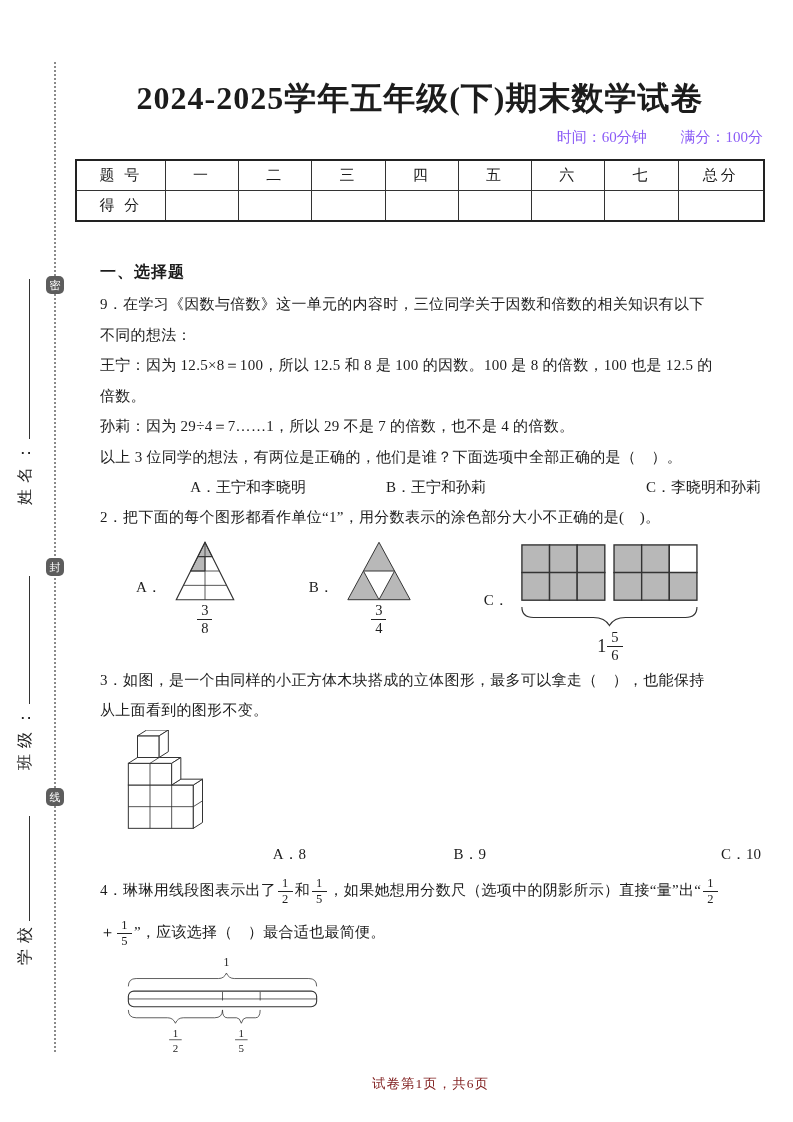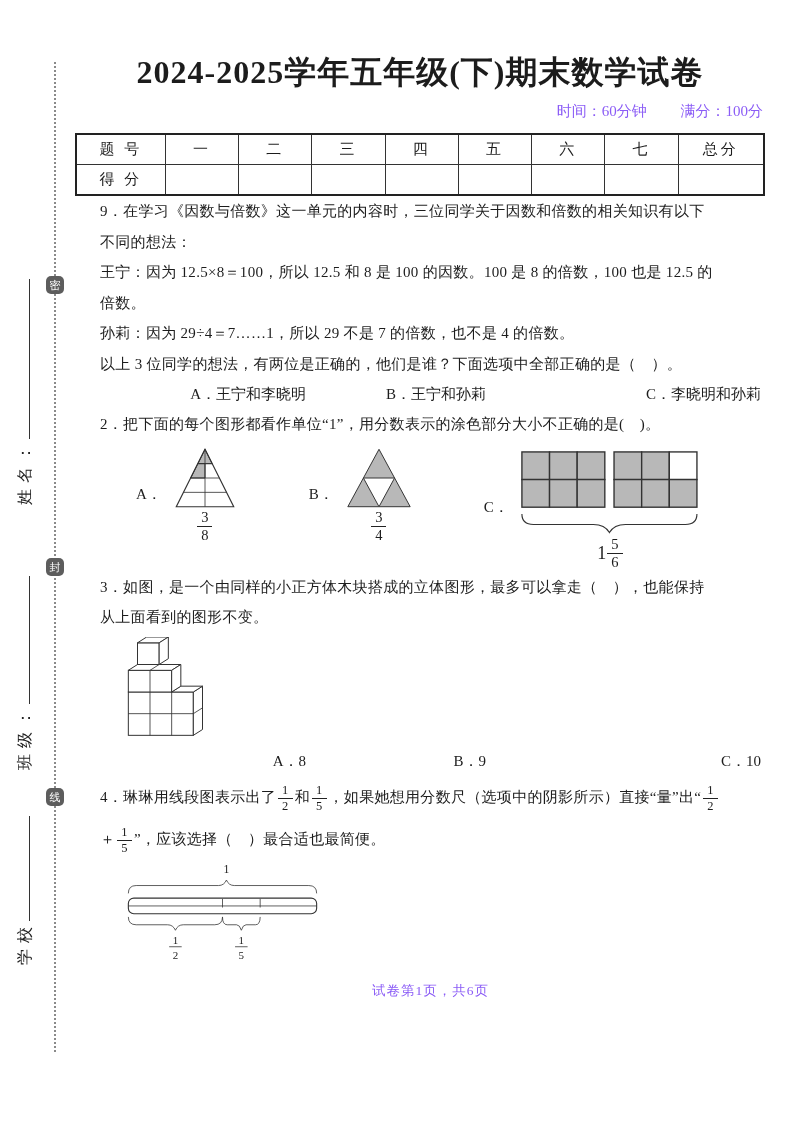--- a/index.html
+++ b/index.html
@@ -13,21 +13,21 @@
          border-radius:5px;font-size:11px;line-height:18px;text-align:center;
          font-family:"Liberation Sans","DejaVu Sans",sans-serif;}
   .b1{top:276px;} .b2{top:558px;} .b3{top:788px;}
   .vfield{position:absolute;left:14px;transform:rotate(-90deg);transform-origin:0 0;
           white-space:nowrap;font-size:16px;letter-spacing:6px;color:#222;}
   .vf1{top:505px;} .vf2{top:770px;} .vf3{top:965px;}
   .uline{display:inline-block;border-bottom:1.4px solid #333;height:0.95em;vertical-align:baseline;}
   .vf1 .uline{width:160px;} .vf2 .uline{width:128px;} .vf3 .uline{width:105px;}
 
   
-  .content{position:absolute;left:75px;top:45px;width:690px;}
+  .content{position:absolute;left:75px;top:71px;width:690px;}
   .title{text-align:center;font-size:32px;font-weight:700;letter-spacing:1px;margin:6px 0 0;}
   .meta{text-align:right;font-size:15px;color:#8b5cf6;margin-top:7px;padding-right:2px;}
   .meta .m2{margin-left:30px;}
   table.score{width:100%;border-collapse:collapse;margin-top:12px;border:2.5px solid #222;table-layout:fixed;}
   table.score td{border:1.2px solid #333;height:27px;text-align:center;font-size:15px;letter-spacing:3px;}
 
   .body{margin-left:25px;margin-right:4px;}
   .sec-heading{font-weight:700;font-size:16px;margin:40px 0 6px;letter-spacing:1px;}
   .tline{margin:0;font-size:15px;line-height:30.5px;letter-spacing:0.3px;}
   .optrow{display:flex;font-size:15px;line-height:30px;padding-left:36px;margin:0;text-align:right;}
@@ -43,21 +43,21 @@
   .fr .n{border-bottom:1.4px solid #222;padding:0 4px 1px;}
   .fr .d{padding-top:1px;}
   .fr.inline{vertical-align:middle;font-size:12.5px;margin:0 2px;}
   .mixed{display:inline-flex;align-items:center;font-size:14.5px;margin-top:2px;}
   .mixed .whole{font-size:18px;margin-right:1px;}
 
   .cube-wrap{margin:4px 0 0 20px;}
   .q4line{margin:0;font-size:15px;line-height:42px;letter-spacing:0.3px;}
   .diagram-wrap{margin:2px 0 0 20px;}
 
-  .footer{text-align:center;font-size:13.5px;color:#8b5cf6;margin-top:14px;letter-spacing:1px;}
+  .footer{text-align:center;font-size:13.5px;color:#7f1d1d;margin-top:14px;letter-spacing:1px;}
 
   
   svg .ln{stroke:var(--ink);stroke-width:1.4;fill:none;stroke-linejoin:miter;}
   svg .thin{stroke:var(--ink);stroke-width:1;fill:none;}
   svg .shade{fill:var(--shade);stroke:var(--ink);stroke-width:1.2;}
   svg .whitef{fill:#ffffff;stroke:var(--ink);stroke-width:1.2;}
   svg .cell{stroke:var(--ink);stroke-width:1.2;}
   svg text{font-family:"Liberation Serif","DejaVu Serif",serif;fill:#222;}
 </style>
 </head>
@@ -116,20 +116,21 @@
         <td></td>
         <td></td>
         <td></td>
         <td></td>
       </tr>
     </tbody>
       </table>
 
     <div class="body">
 
+      <div class="sec-heading">一、选择题</div>
 
       <p class="tline">9．在学习《因数与倍数》这一单元的内容时，三位同学关于因数和倍数的相关知识有以下</p>
       <p class="tline">不同的想法：</p>
       <p class="tline">王宁：因为 12.5×8＝100，所以 12.5 和 8 是 100 的因数。100 是 8 的倍数，100 也是 12.5 的</p>
       <p class="tline">倍数。</p>
       <p class="tline">孙莉：因为 29÷4＝7……1，所以 29 不是 7 的倍数，也不是 4 的倍数。</p>
       <p class="tline">以上 3 位同学的想法，有两位是正确的，他们是谁？下面选项中全部正确的是（　）。</p>
       <div class="optrow">
         <span class="o1">A．王宁和李晓明</span>
         <span class="o2">B．王宁和孙莉</span>

